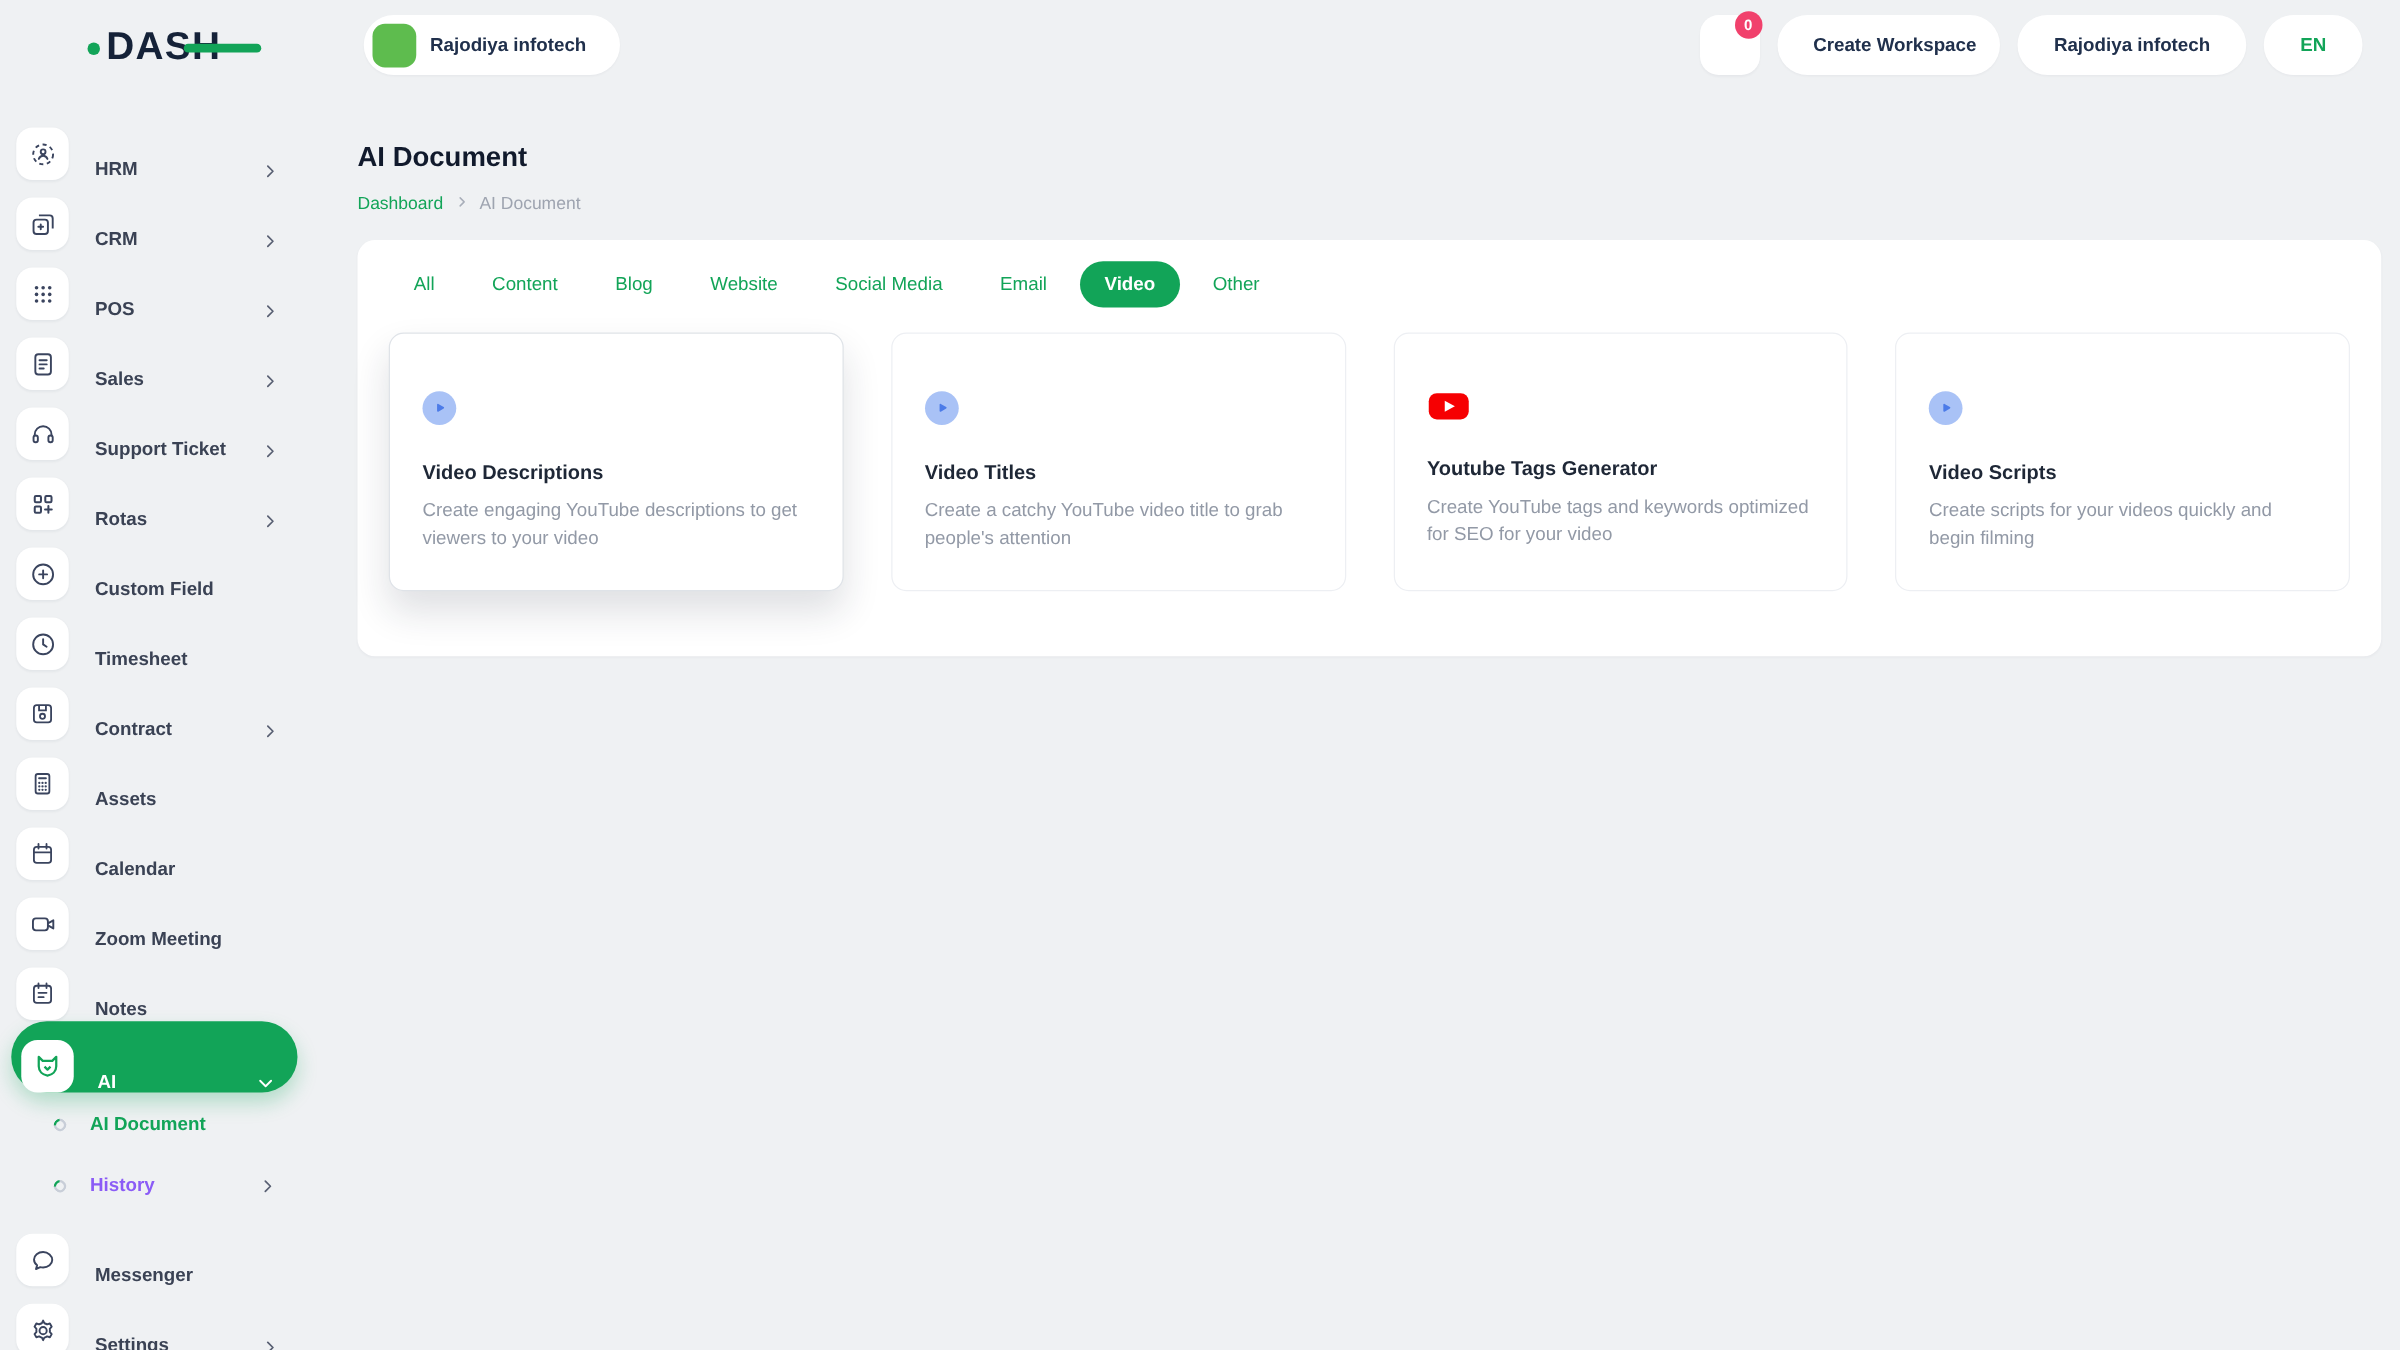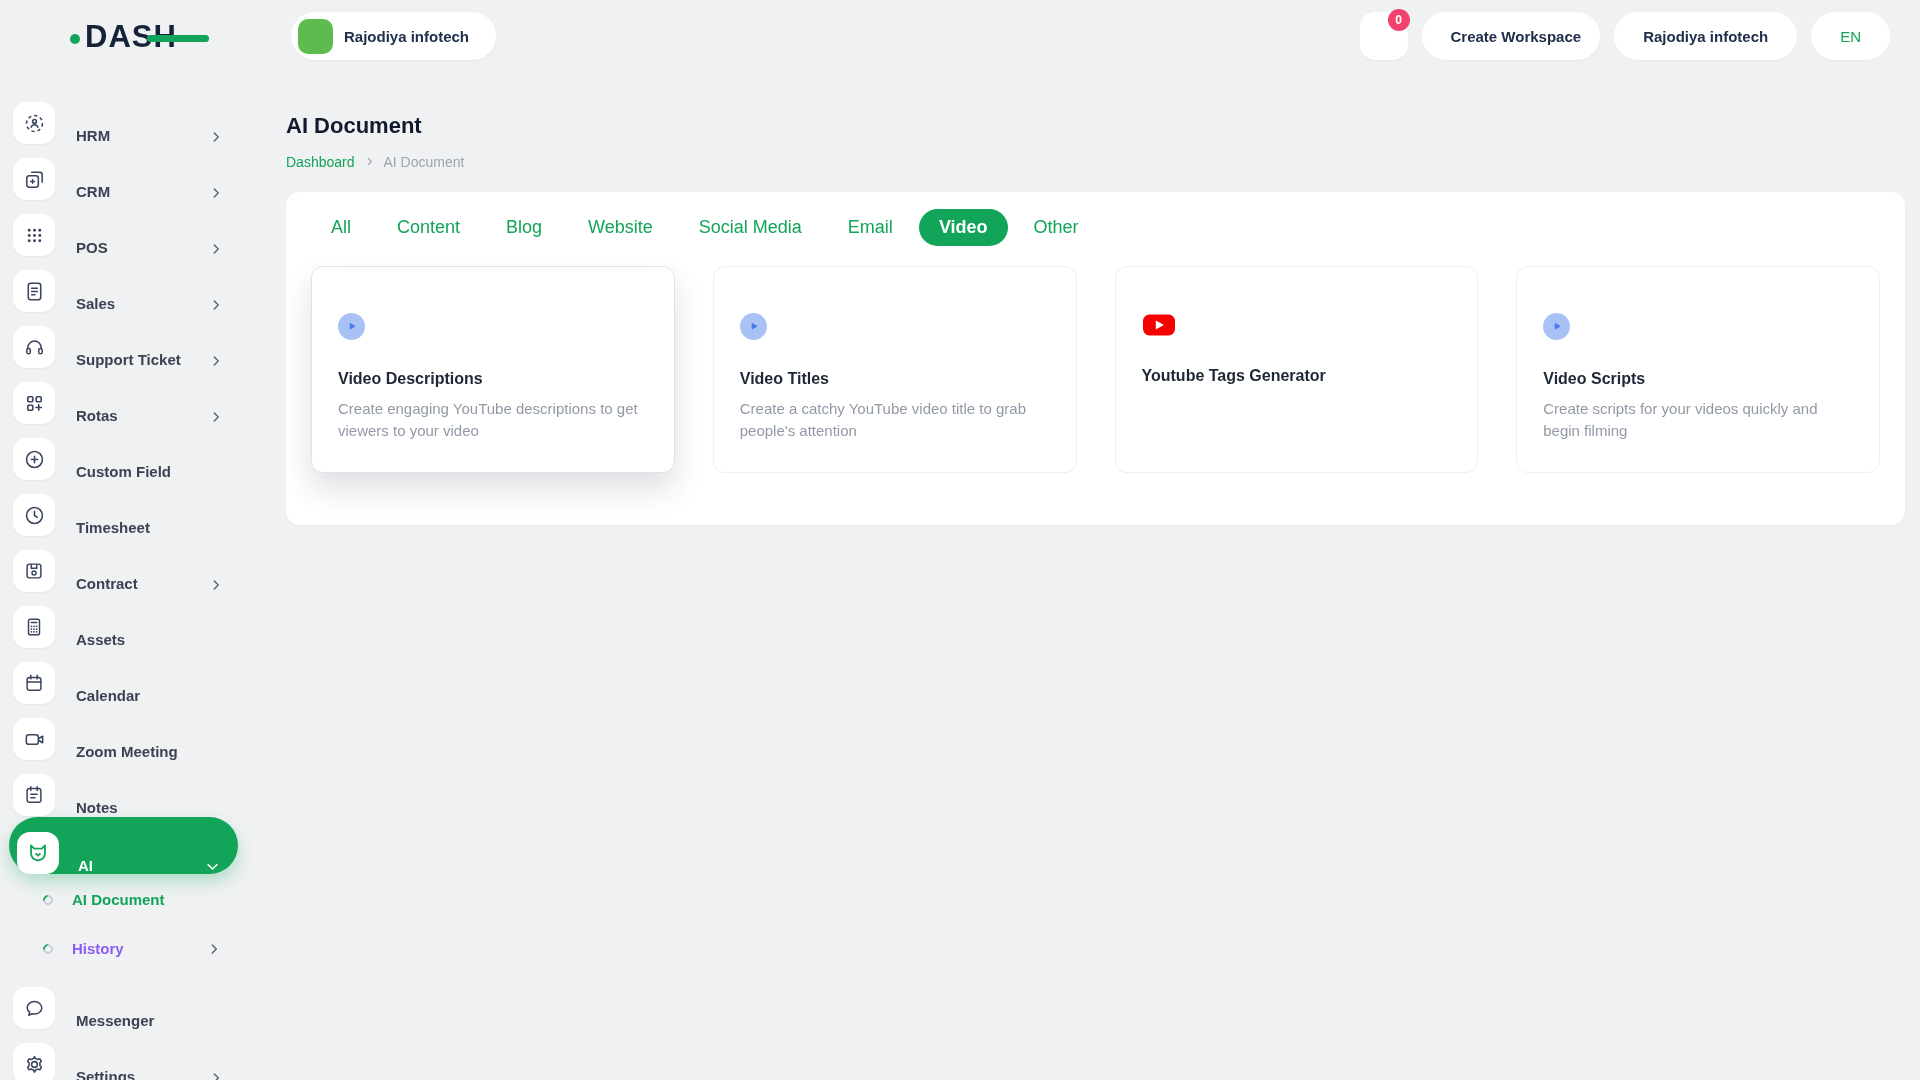--- a/index.html
+++ b/index.html
@@ -33,21 +33,21 @@
     box-shadow:0 1px 2px rgba(20,30,60,.04); }
   .badge { position:absolute; top:-3px; right:-2px; min-width:22px; height:22px; padding:0 5px; border-radius:11px;
     background:#F1416C; color:#fff; font-size:12px; font-weight:700;
     display:flex; align-items:center; justify-content:center; }
   .pill-btn { height:48px; background:#fff; border-radius:24px; border:none; cursor:pointer;
     display:flex; align-items:center; gap:10px; padding:0 19px;
     font-family:inherit; font-size:15px; font-weight:600; color:#20304C;
     box-shadow:0 1px 2px rgba(20,30,60,.04);text-align:center; }
   .green-ic { color:#12A458; }
   .gray-ic { color:#B6BCC6; }
-  .lang-label { color:#12A458; font-weight:400; }
+  .lang-label { color:#12A458; font-weight:700; }
 
   
   .body-row { display:flex; align-items:flex-start; height:1008px; }
 
   
   .sidebar { width:247px; flex:0 0 247px; padding-top:16px; height:100%; }
   .sb-item { display:flex; align-items:flex-end; height:56px; padding:0 24px 0 13px; cursor:pointer; }
   .sb-icon { width:42px; height:42px; flex:0 0 42px; background:#fff; border-radius:13px;
     display:flex; align-items:center; justify-content:center; color:#3A445E;
     box-shadow:0 1px 2px rgba(20,30,60,.05); }
@@ -70,21 +70,21 @@
   .page-title { font-size:22px; font-weight:700; color:#111A2C; line-height:1.2; }
   .breadcrumb { margin-top:9px; display:flex; align-items:center; gap:9px; font-size:14px; }
   .bc-link { color:#12A458; cursor:pointer; }
   .bc-sep { color:#A8AEB9; display:flex; }
   .bc-cur { color:#9EA4B0; }
 
   .panel { margin-top:22px; background:#fff; border-radius:14px; padding:17px 25px 46px; min-height:333px;
     box-shadow:0 1px 2px rgba(20,30,60,.03); }
   .tabs { display:flex; align-items:center; gap:6px; }
   .tab { height:37px; padding:0 20px; border-radius:20px; border:none; background:transparent; cursor:pointer;
-    font-family:inherit; font-size:18px; font-weight:500; color:#12A458; display:flex; align-items:center; }
+    font-family:inherit; font-size:15px; font-weight:500; color:#12A458; display:flex; align-items:center; }
   .tab.active { background:#12A458; color:#fff; font-weight:600; }
 
   .cards { margin-top:20px; display:grid; grid-template-columns:repeat(4,1fr); gap:38px; }
   .card { background:#fff; border:1px solid #EDEFF3; border-radius:12px; padding:46px 26px 30px;
     min-height:207px; cursor:pointer; }
   .card.highlighted { border-color:#DFE3E8; box-shadow:0 16px 30px rgba(25,35,60,.14); }
   .play-badge { width:27px; height:27px; border-radius:50%; background:#A9C2F6;
     display:flex; align-items:center; justify-content:center; }
   .yt-badge { width:34px; height:24px; display:flex; align-items:center; }
   .card-title { margin:30px 0 0; font-size:16px; font-weight:700; color:#1E2736; }
@@ -401,20 +401,21 @@
       <p class="card-desc">Create a catchy YouTube video title to grab people's attention</p>
     </article>
           <article class="card">
       <span class="yt-badge">
               <svg width="34" height="24" viewBox="0 0 34 24">
                 <rect x="1" y="1.5" width="32" height="21" rx="6.5" fill="#F60002"></rect>
                 <path d="M13.8 7.6l8.1 4.4-8.1 4.4z" fill="#fff"></path>
               </svg>
             </span>
       <h3 class="card-title">Youtube Tags Generator</h3>
+      <p class="card-desc">Create YouTube tags and keywords optimized for SEO for your video</p>
     </article>
           <article class="card">
       <span class="play-badge">
               <svg width="13" height="13" viewBox="0 0 24 24">
                 <path d="M8.6 6.8c0-.9 1-1.5 1.8-1l8 4.7c.8.5.8 1.6 0 2.1l-8 4.7c-.8.5-1.8-.1-1.8-1z" fill="#4C7BE8"></path>
               </svg>
             </span>
       <h3 class="card-title">Video Scripts</h3>
       <p class="card-desc">Create scripts for your videos quickly and begin filming</p>
     </article>

